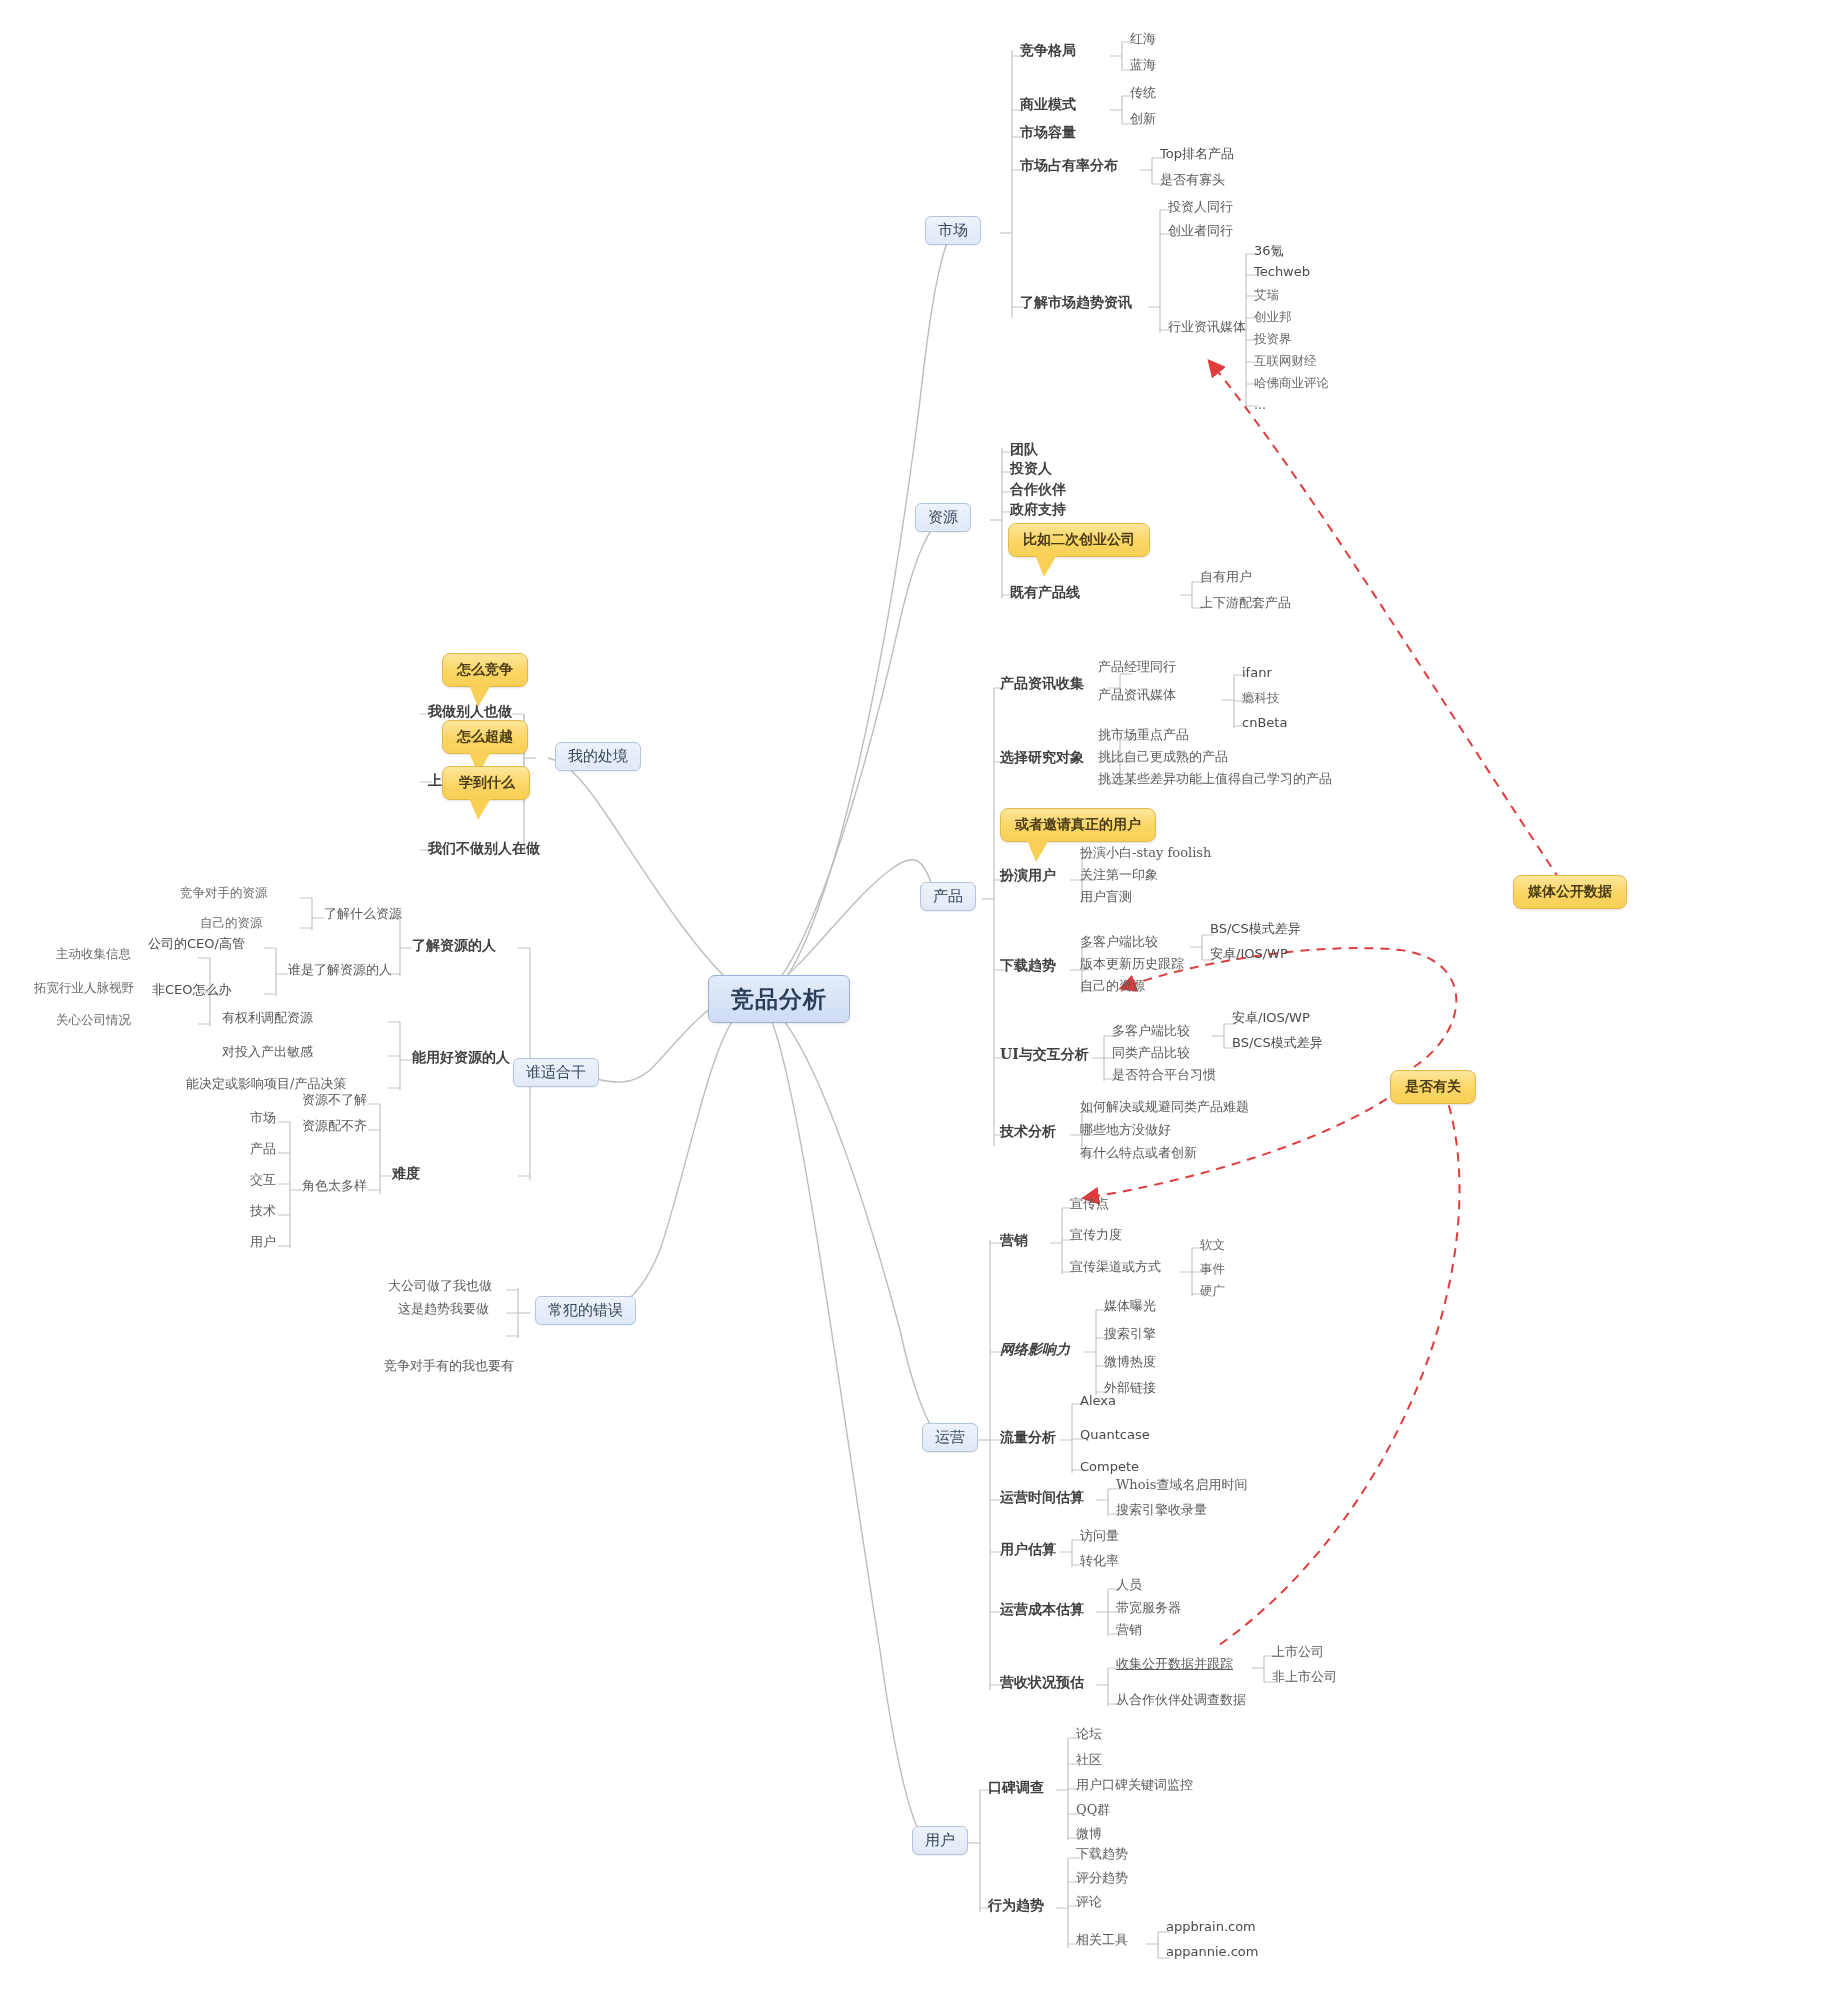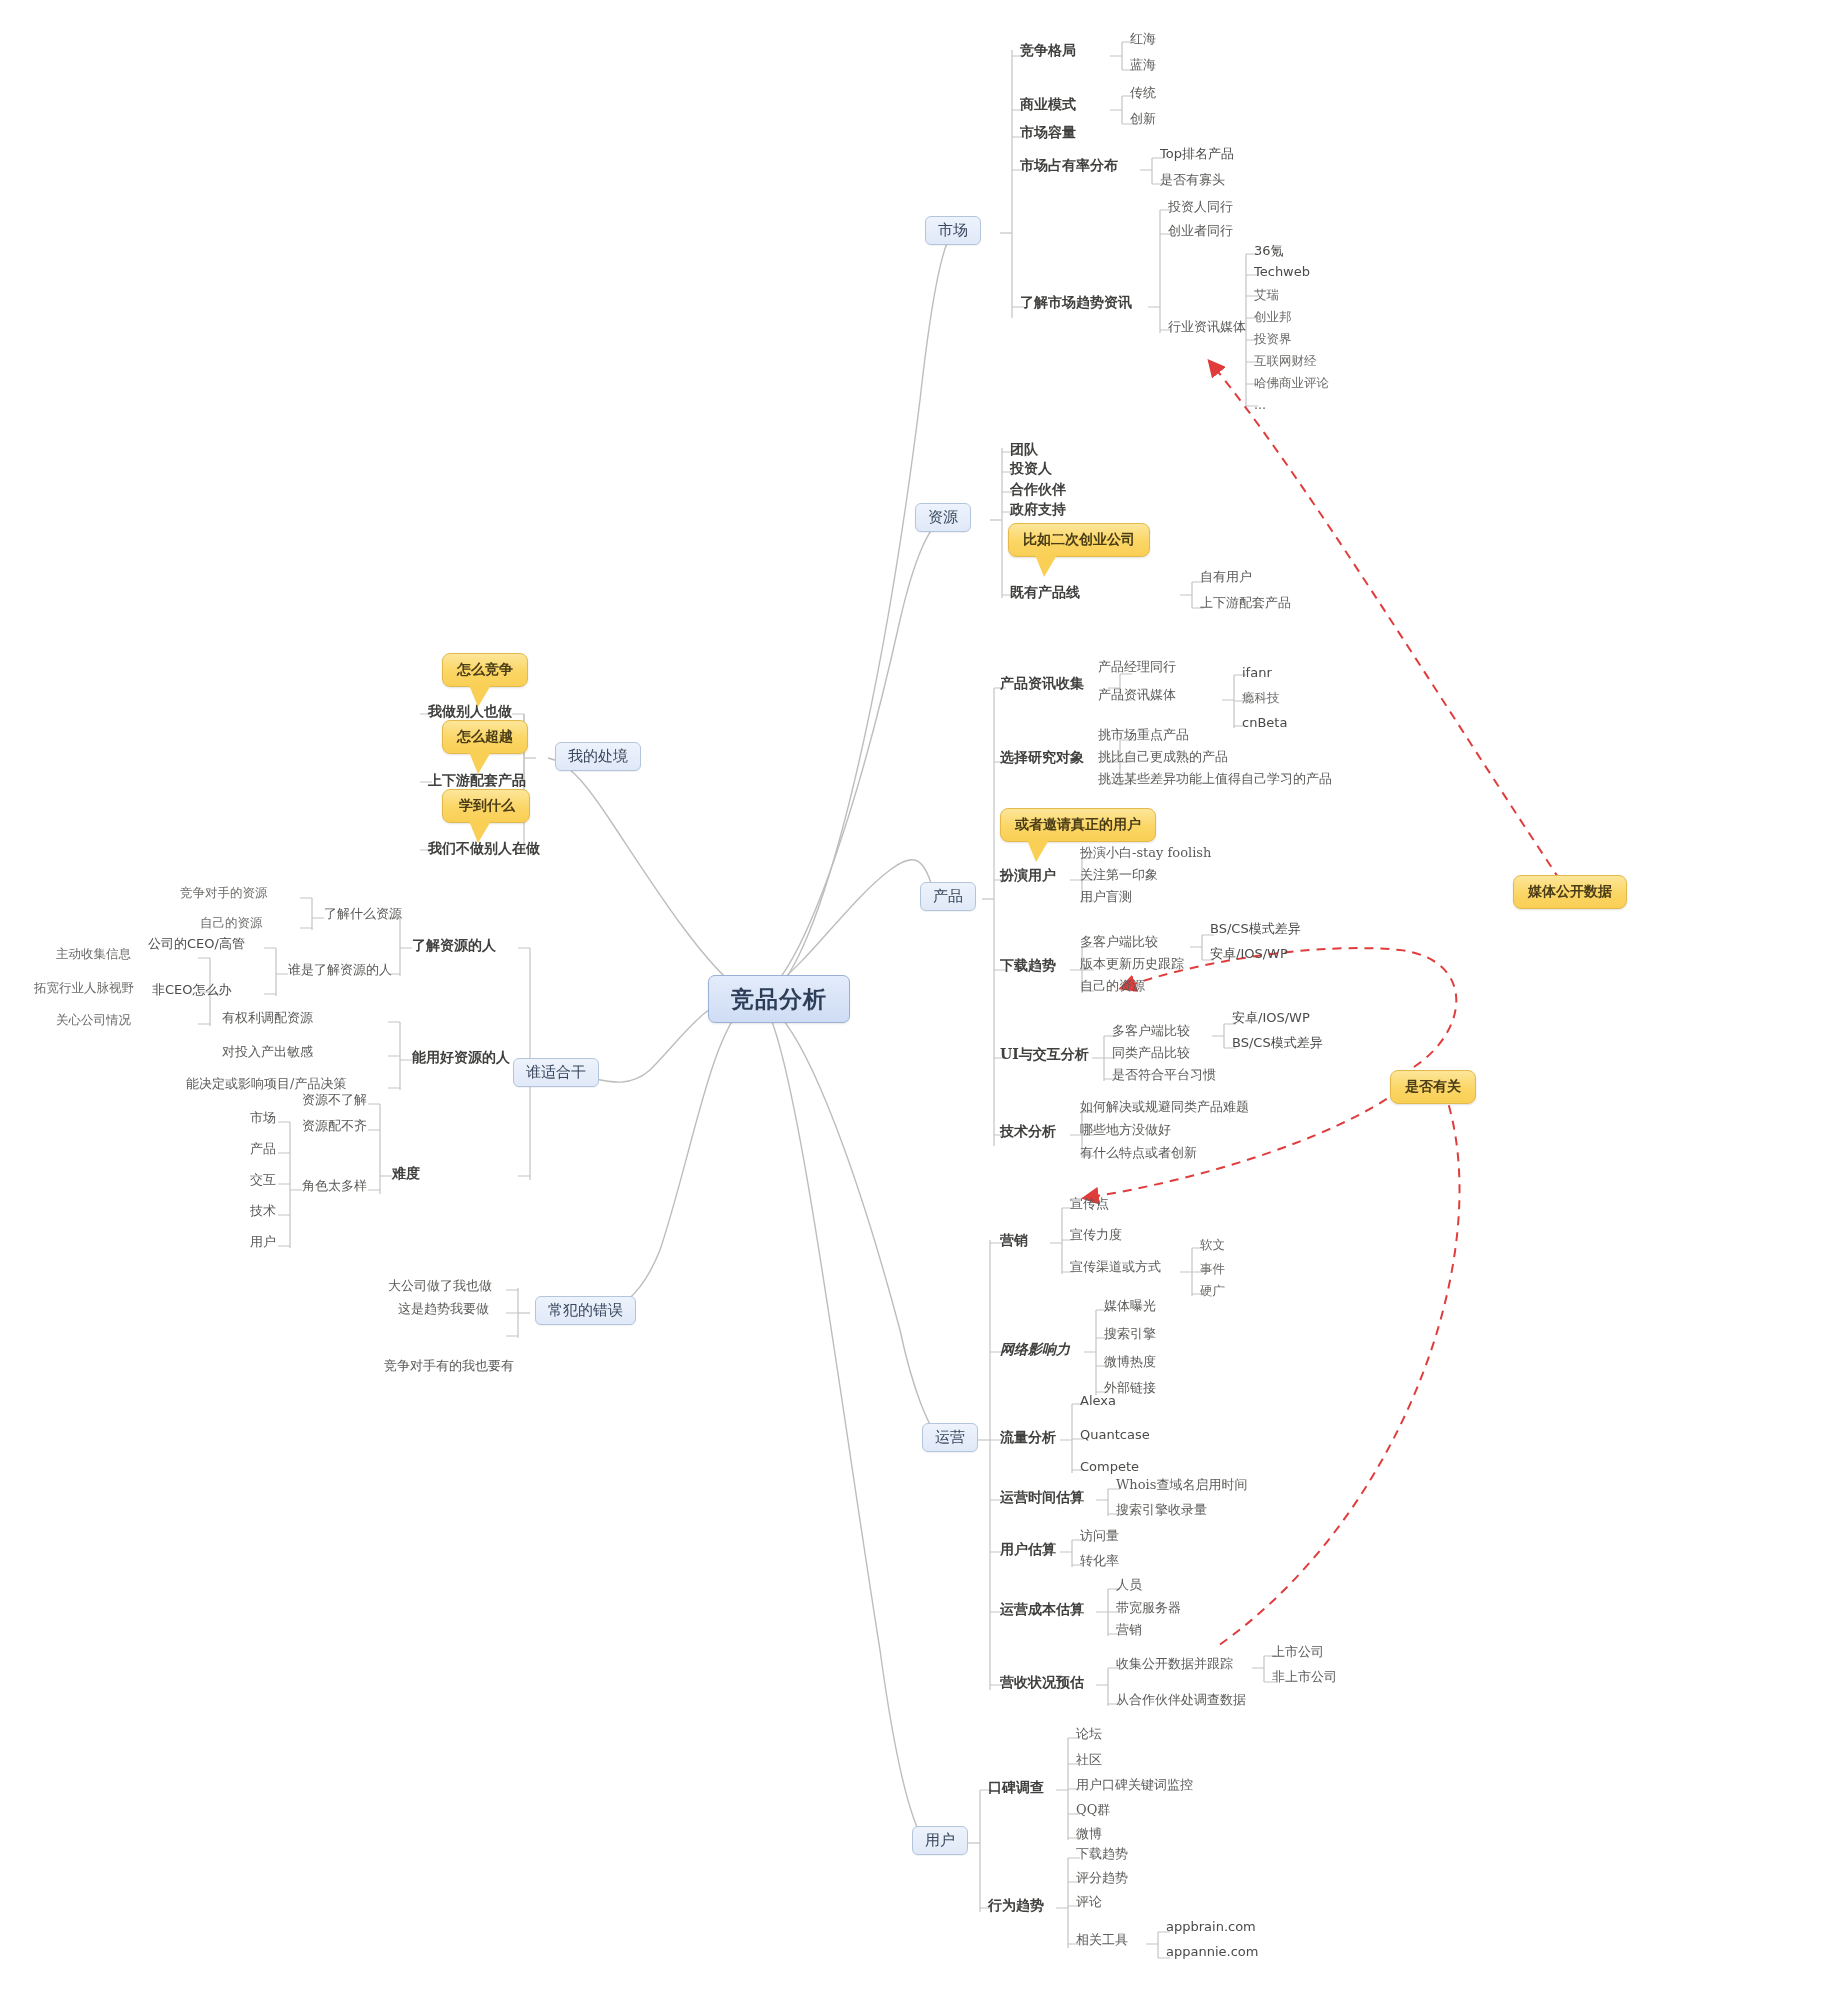--- a/index.html
+++ b/index.html
@@ -367,21 +367,21 @@
   <div class="node lvl2" style="left:1000px; top:1541px;">用户估算</div>
   <div class="node lvl3" style="left:1080px; top:1529px;">访问量</div>
   <div class="node lvl3" style="left:1080px; top:1554px;">转化率</div>
 
   <div class="node lvl2" style="left:1000px; top:1601px;">运营成本估算</div>
   <div class="node lvl3" style="left:1116px; top:1578px;">人员</div>
   <div class="node lvl3" style="left:1116px; top:1601px;">带宽服务器</div>
   <div class="node lvl3" style="left:1116px; top:1623px;">营销</div>
 
   <div class="node lvl2" style="left:1000px; top:1674px;">营收状况预估</div>
-  <div class="node lvl3" style="left:1116px; top:1657px;">收集公开数据并跟踪</div>
+  <div class="node lvl3" style="left:1116px; top:1657px;text-decoration:underline;">收集公开数据并跟踪</div>
   <div class="node lvl3" style="left:1272px; top:1645px;">上市公司</div>
   <div class="node lvl3" style="left:1272px; top:1670px;">非上市公司</div>
   <div class="node lvl3" style="left:1116px; top:1693px;">从合作伙伴处调查数据</div>
 
   <div class="node lvl1" style="left:912px; top:1826px;">用户</div>
 
   <div class="node lvl2" style="left:988px; top:1779px;">口碑调查</div>
   <div class="node lvl3" style="left:1076px; top:1727px;">论坛</div>
   <div class="node lvl3" style="left:1076px; top:1753px;">社区</div>
   <div class="node lvl3" style="left:1076px; top:1778px;">用户口碑关键词监控</div>
@@ -403,21 +403,21 @@
   <div class="node lvl2" style="left:428px; top:840px;">我们不做别人在做</div>
 
   <div class="callout" style="left:442px; top:653px;">
     <span>怎么竞争</span>
     <span class="tail"></span>
   </div>
   <div class="callout" style="left:442px; top:720px;">
     <span>怎么超越</span>
     <span class="tail"></span>
   </div>
-  <div class="callout" style="left:442px; top:789px;padding-left:16px;">
+  <div class="callout" style="left:442px; top:766px;padding-left:16px;">
     <span>学到什么</span>
     <span class="tail"></span>
   </div>
 
   <div class="node lvl1" style="left:513px; top:1058px;">谁适合干</div>
 
   <div class="node lvl2" style="left:412px; top:937px;">了解资源的人</div>
   <div class="node lvl3" style="left:324px; top:907px;">了解什么资源</div>
   <div class="node lvl4" style="left:180px; top:886px;">竞争对手的资源</div>
   <div class="node lvl4" style="left:200px; top:916px;">自己的资源</div>

